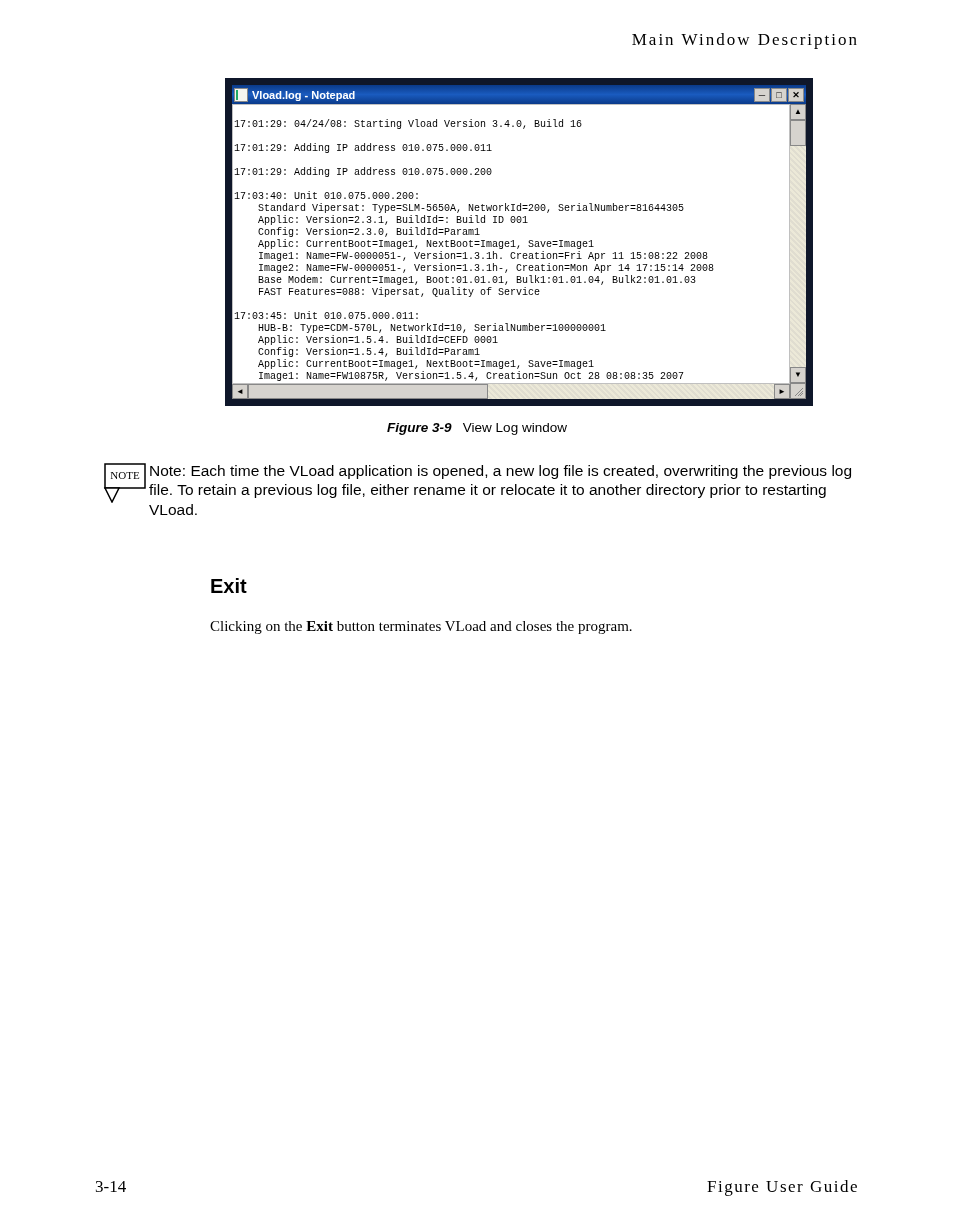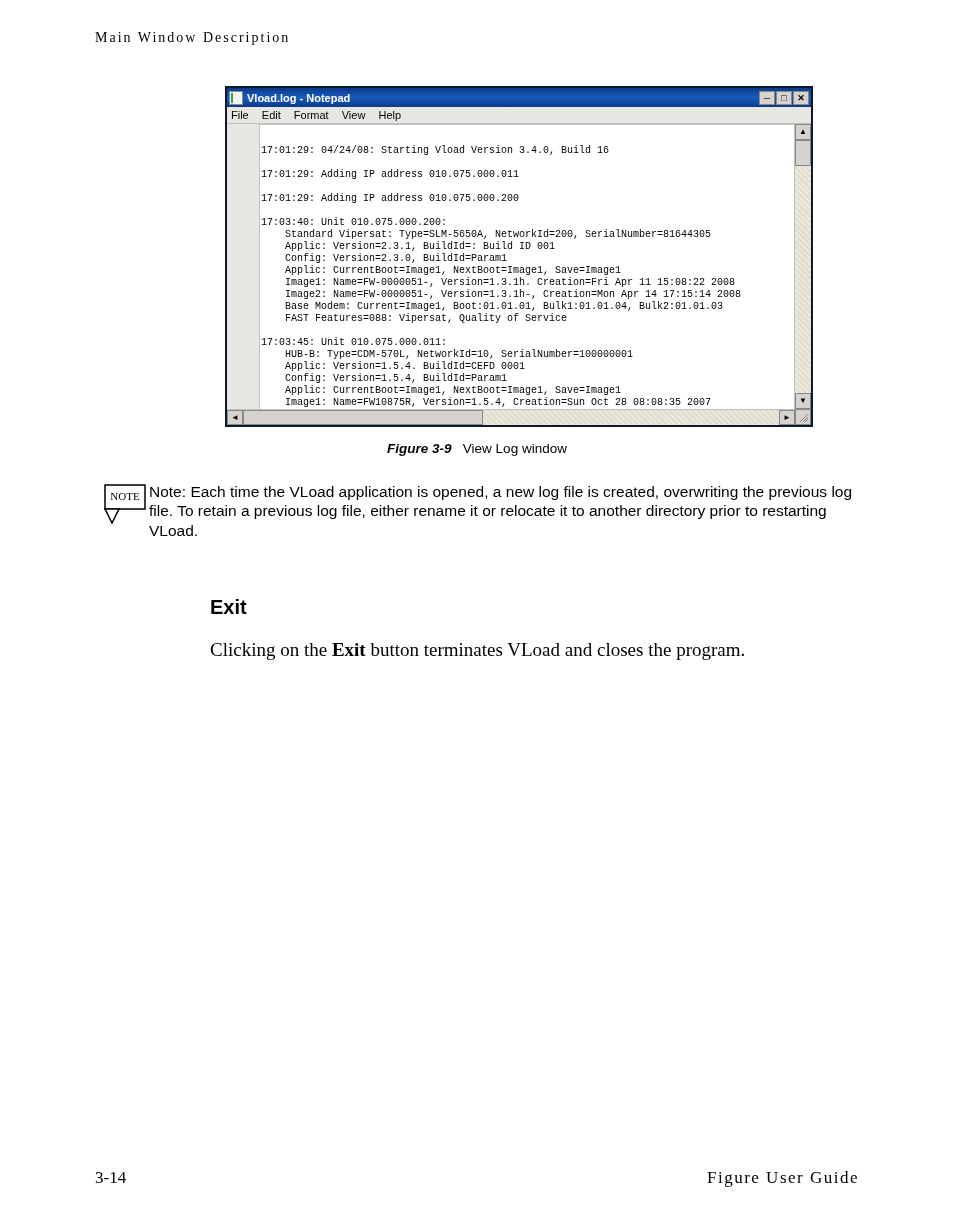--- a/index.html
+++ b/index.html
@@ -13,29 +13,30 @@
     position: relative;
     box-sizing: border-box;
   }
   .page {
     padding: 30px 95px 30px 95px;
     box-sizing: border-box;
     height: 100%;
     position: relative;
   }
   .header-title {
-    font-size: 14px;
+    font-size: 17px;
     letter-spacing: 2px;
-    margin-bottom: 40px;
+    margin-bottom: 28px;
+    text-align: right;
   }
   .notepad-window {
     margin-left: 130px;
     width: 588px;
     background: #f0f0f0;
-    border: 2px solid #0f172a;
+    border: 7px solid #0f172a;
     box-sizing: border-box;
   }
   .titlebar {
     background: linear-gradient(to bottom, #0a3a8a 0%, #1a5bbf 50%, #0a3a8a 100%);
     color: #fff;
     height: 19px;
     display: flex;
     align-items: center;
     font-family: Tahoma, sans-serif;
     font-size: 11px;
@@ -91,27 +92,26 @@
     display: flex;
     background: #e8e6e0;
   }
   .text-area {
     flex: 1;
     background: #fff;
     color: #000;
     font-family: "Courier New", monospace;
     font-size: 10px;
     line-height: 12px;
-    padding: 8px 2px 0px 1px;
+    padding: 2px 2px 0px 1px;
     white-space: pre;
     overflow: hidden;
     height: 276px;
     border-left: 1px solid #c0c0c0;
     border-top: 1px solid #c0c0c0;
-    margin-left: 32px;
   }
   .vscroll {
     width: 16px;
     background: repeating-linear-gradient(45deg,#ece9d8,#ece9d8 2px,#e0ddd0 2px,#e0ddd0 4px);
     display: flex;
     flex-direction: column;
     justify-content: flex-start;
     border-left: 1px solid #c0c0c0;
   }
   .vscroll .up-btn, .vscroll .down-btn {
@@ -204,29 +204,29 @@
   .section-heading {
     font-family: Arial, Helvetica, sans-serif;
     font-weight: bold;
     font-size: 20px;
     margin-top: 56px;
     margin-left: 115px;
     margin-bottom: 18px;
   }
   .body-para {
     font-family: "Times New Roman", serif;
-    font-size: 19px;
+    font-size: 15px;
     margin-left: 115px;
     line-height: 1.35;
   }
   .body-para .bold { font-weight: bold; }
 
   .footer {
     position: absolute;
-    bottom: 39px;
+    bottom: 30px;
     left: 95px;
     right: 95px;
     display: flex;
     justify-content: space-between;
     font-size: 17px;
     gap: 8px;
   }
   .footer .right {
     letter-spacing: 1.5px;
   }
@@ -240,27 +240,20 @@
 
   <div class="notepad-window">
     <div class="titlebar">
       <span class="title-icon"></span>
       <span class="title-text">Vload.log - Notepad</span>
       <span class="win-controls">
         <span class="win-btn">─</span>
         <span class="win-btn">□</span>
         <span class="win-btn">✕</span>
       </span>
-    </div>
-    <div class="menubar">
-      <span>File</span>
-      <span>Edit</span>
-      <span>Format</span>
-      <span>View</span>
-      <span>Help</span>
     </div>
     <div class="text-area-wrap">
       <div class="text-area">
 17:01:29: 04/24/08: Starting Vload Version 3.4.0, Build 16
 
 17:01:29: Adding IP address 010.075.000.011
 
 17:01:29: Adding IP address 010.075.000.200
 
 17:03:40: Unit 010.075.000.200:

